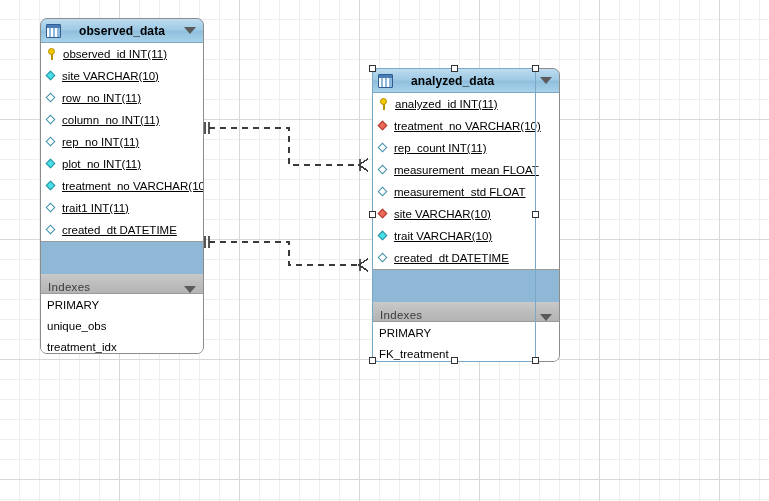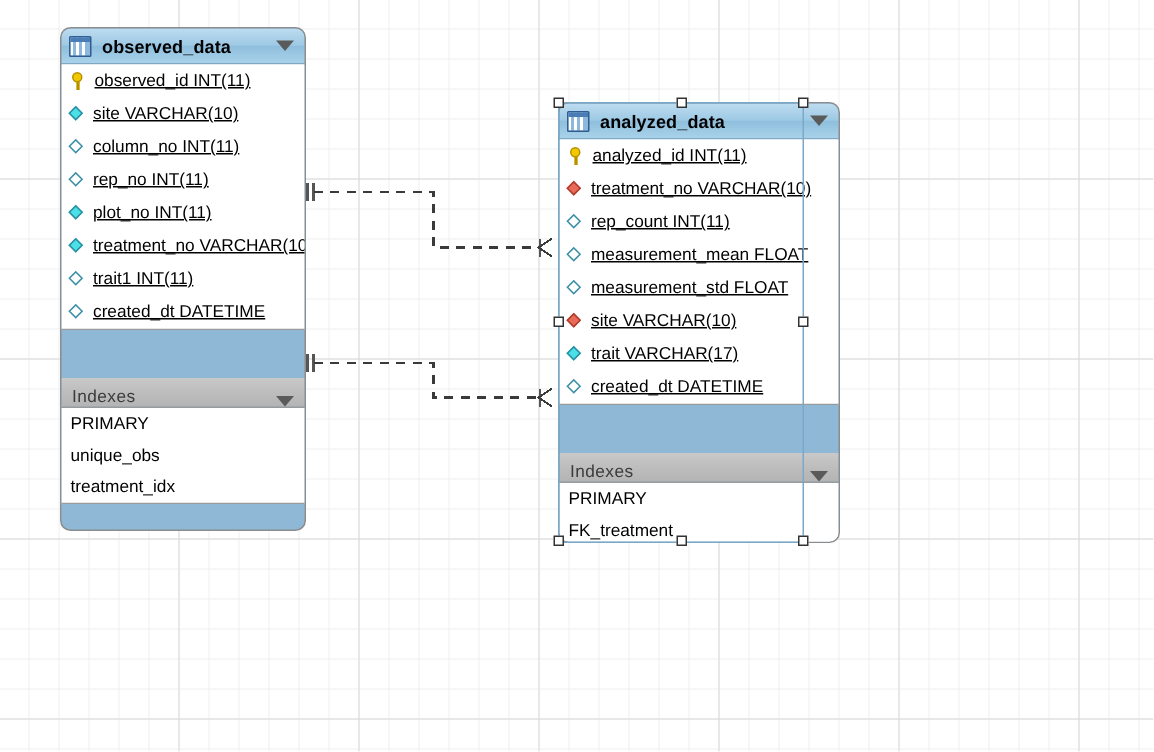--- a/index.html
+++ b/index.html
@@ -54,21 +54,21 @@
     border-bottom: 1px solid #7fa8c4;
     display: flex;
     align-items: center;
     padding: 0 6px 0 5px;
     box-sizing: border-box;
   }
   .tbl-title {
     font-size: 12px;
     font-weight: bold;
     color: #000;
-    margin-left: 7px;
+    margin-left: 18px;
     flex: 1;
     white-space: nowrap;
     letter-spacing: .1px;
   }
   .collapse-tri {
     width: 0; height: 0;
     border-left: 6px solid transparent;
     border-right: 6px solid transparent;
     border-top: 7px solid #5a5a5a;
     margin-right: 1px;
@@ -257,20 +257,24 @@
         <div class="col-row">
           <span class="ic ic-key"></span>
           <span class="col-label">observed_id INT(11)</span>
         </div>
         <div class="col-row">
           <span class="ic ic-dia filled"></span>
           <span class="col-label">site VARCHAR(10)</span>
         </div>
         <div class="col-row">
           <span class="ic ic-dia"></span>
+          <span class="col-label">row_no INT(11)</span>
+        </div>
+        <div class="col-row">
+          <span class="ic ic-dia"></span>
           <span class="col-label">column_no INT(11)</span>
         </div>
         <div class="col-row">
           <span class="ic ic-dia"></span>
           <span class="col-label">rep_no INT(11)</span>
         </div>
         <div class="col-row">
           <span class="ic ic-dia filled"></span>
           <span class="col-label">plot_no INT(11)</span>
         </div>
@@ -332,21 +336,21 @@
         <div class="col-row">
           <span class="ic ic-dia"></span>
           <span class="col-label">measurement_std FLOAT</span>
         </div>
         <div class="col-row">
           <span class="ic ic-dia fk"></span>
           <span class="col-label">site VARCHAR(10)</span>
         </div>
         <div class="col-row">
           <span class="ic ic-dia filled"></span>
-          <span class="col-label">trait VARCHAR(17)</span>
+          <span class="col-label">trait VARCHAR(10)</span>
         </div>
         <div class="col-row">
           <span class="ic ic-dia"></span>
           <span class="col-label">created_dt DATETIME</span>
         </div>
       </div>
 
       <div class="idx-header">
         <span class="idx-title">Indexes</span>
         <span class="collapse-tri"></span>

